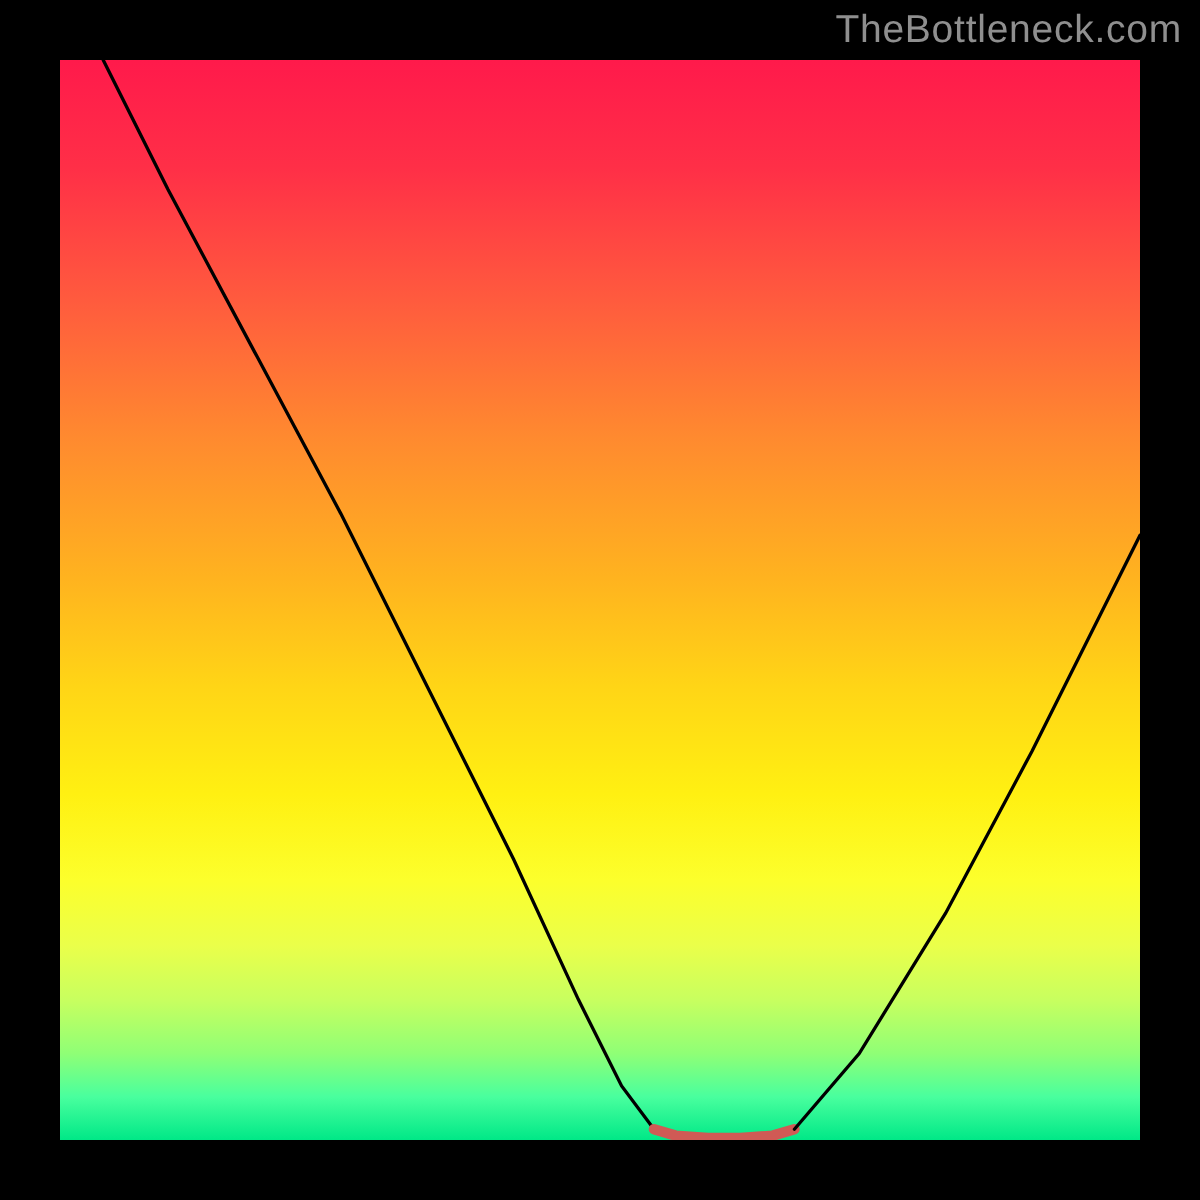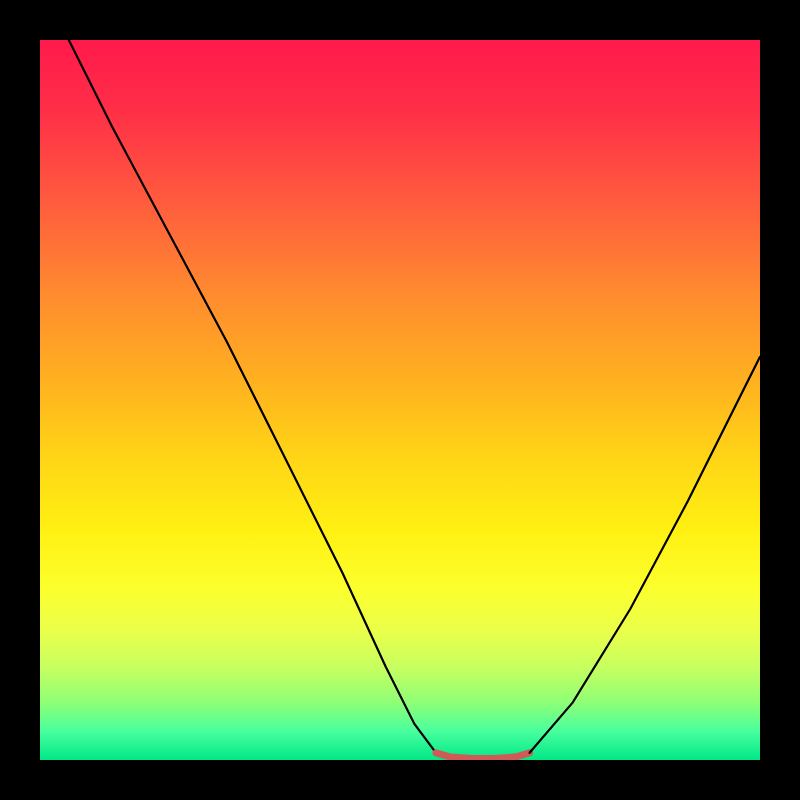--- a/index.html
+++ b/index.html
@@ -62,20 +62,21 @@
     left: 0;
     top: 0;
     width: 720px;
     height: 720px;
   }
 </style>
 </head>
 <body>
 
 <div class="frame">
+  <div class="watermark">TheBottleneck.com</div>
 
   <div class="plot-area">
     <div class="gradient"></div>
     <svg class="curve-svg" viewBox="0 0 720 720" preserveAspectRatio="none">
       <path id="path-left" fill="none" stroke="#000" stroke-width="2.2" stroke-linecap="round" d="M28.8 0.0 L72.0 86.4 L129.6 194.4 L187.2 302.4 L244.8 417.6 L302.4 532.8 L345.6 626.4 L374.4 684.0 L396.0 712.8"></path>
       <path id="path-valley" fill="none" stroke="#d05a55" stroke-width="7" stroke-linecap="round" stroke-linejoin="round" d="M396.0 712.8 L410.4 717.1 L432.0 718.6 L453.6 718.6 L475.2 717.1 L489.6 712.8"></path>
       <path id="path-right" fill="none" stroke="#000" stroke-width="2.2" stroke-linecap="round" d="M489.6 712.8 L532.8 662.4 L590.4 568.8 L648.0 460.8 L705.6 345.6 L720.0 316.8"></path>
     </svg>
   </div>
 </div>

